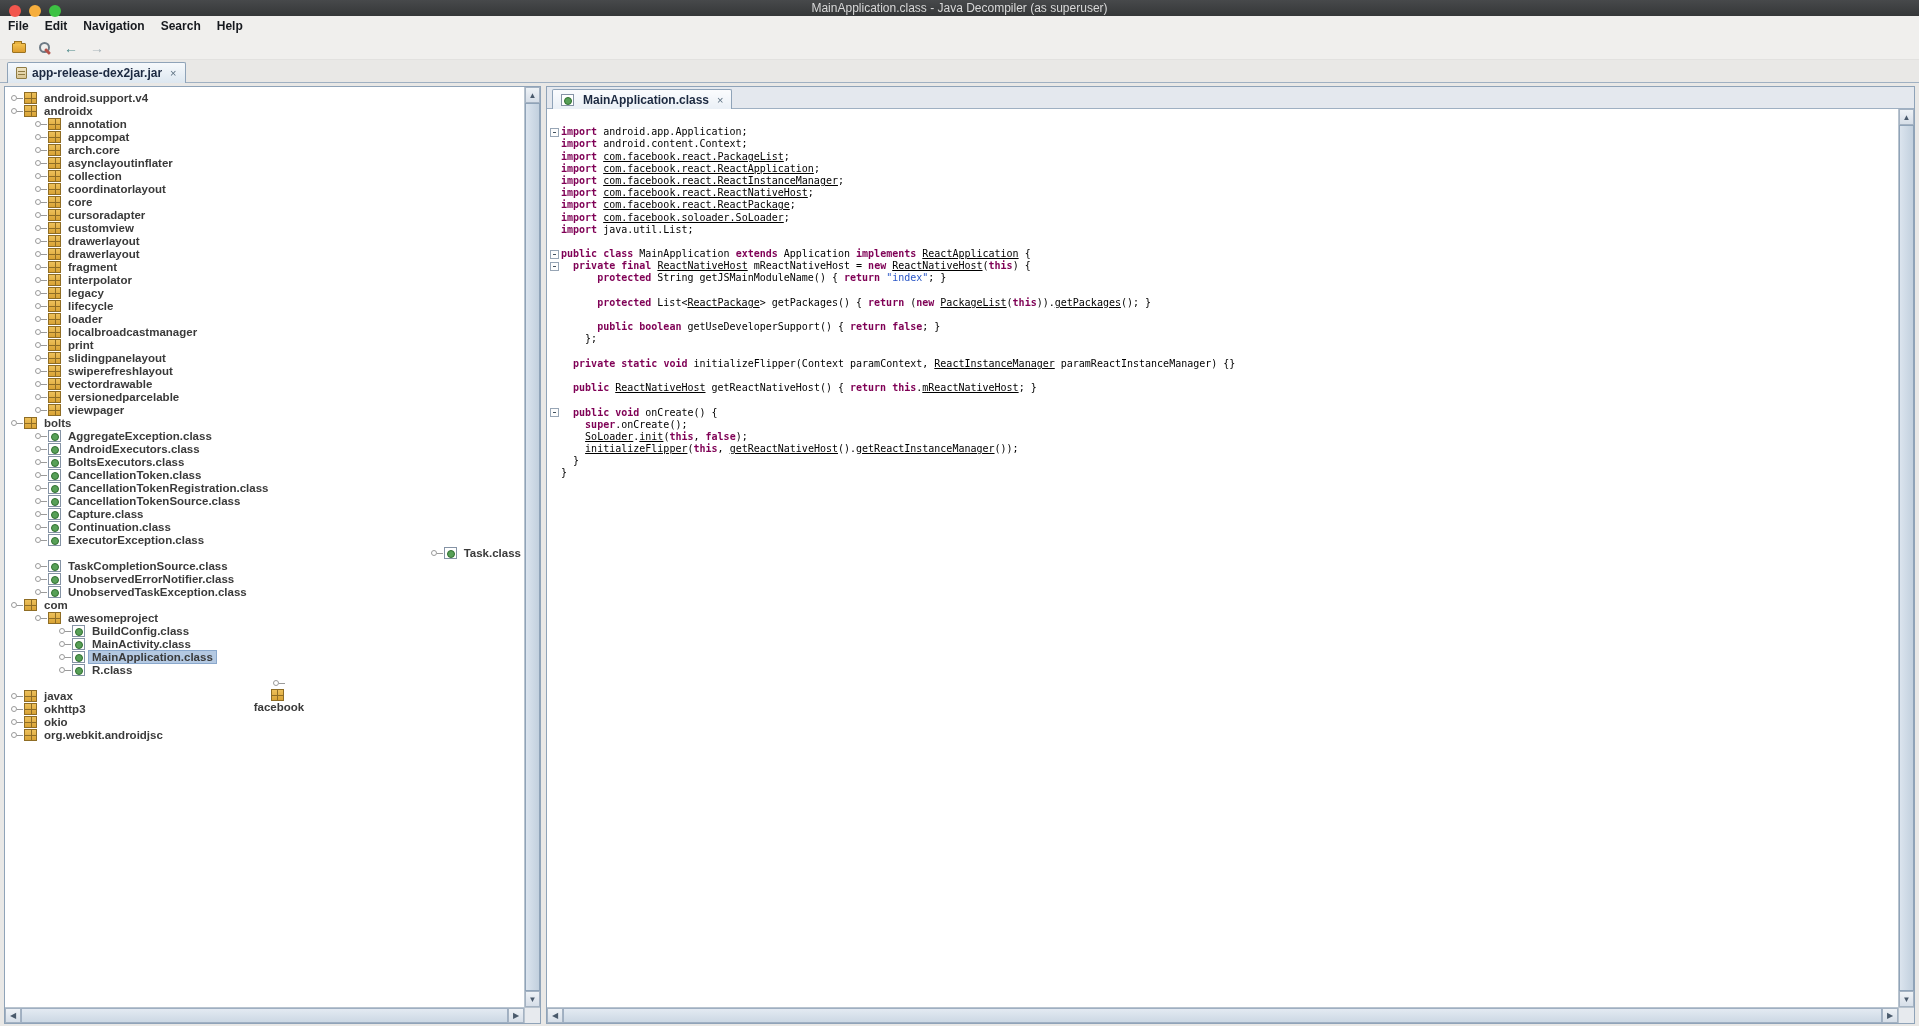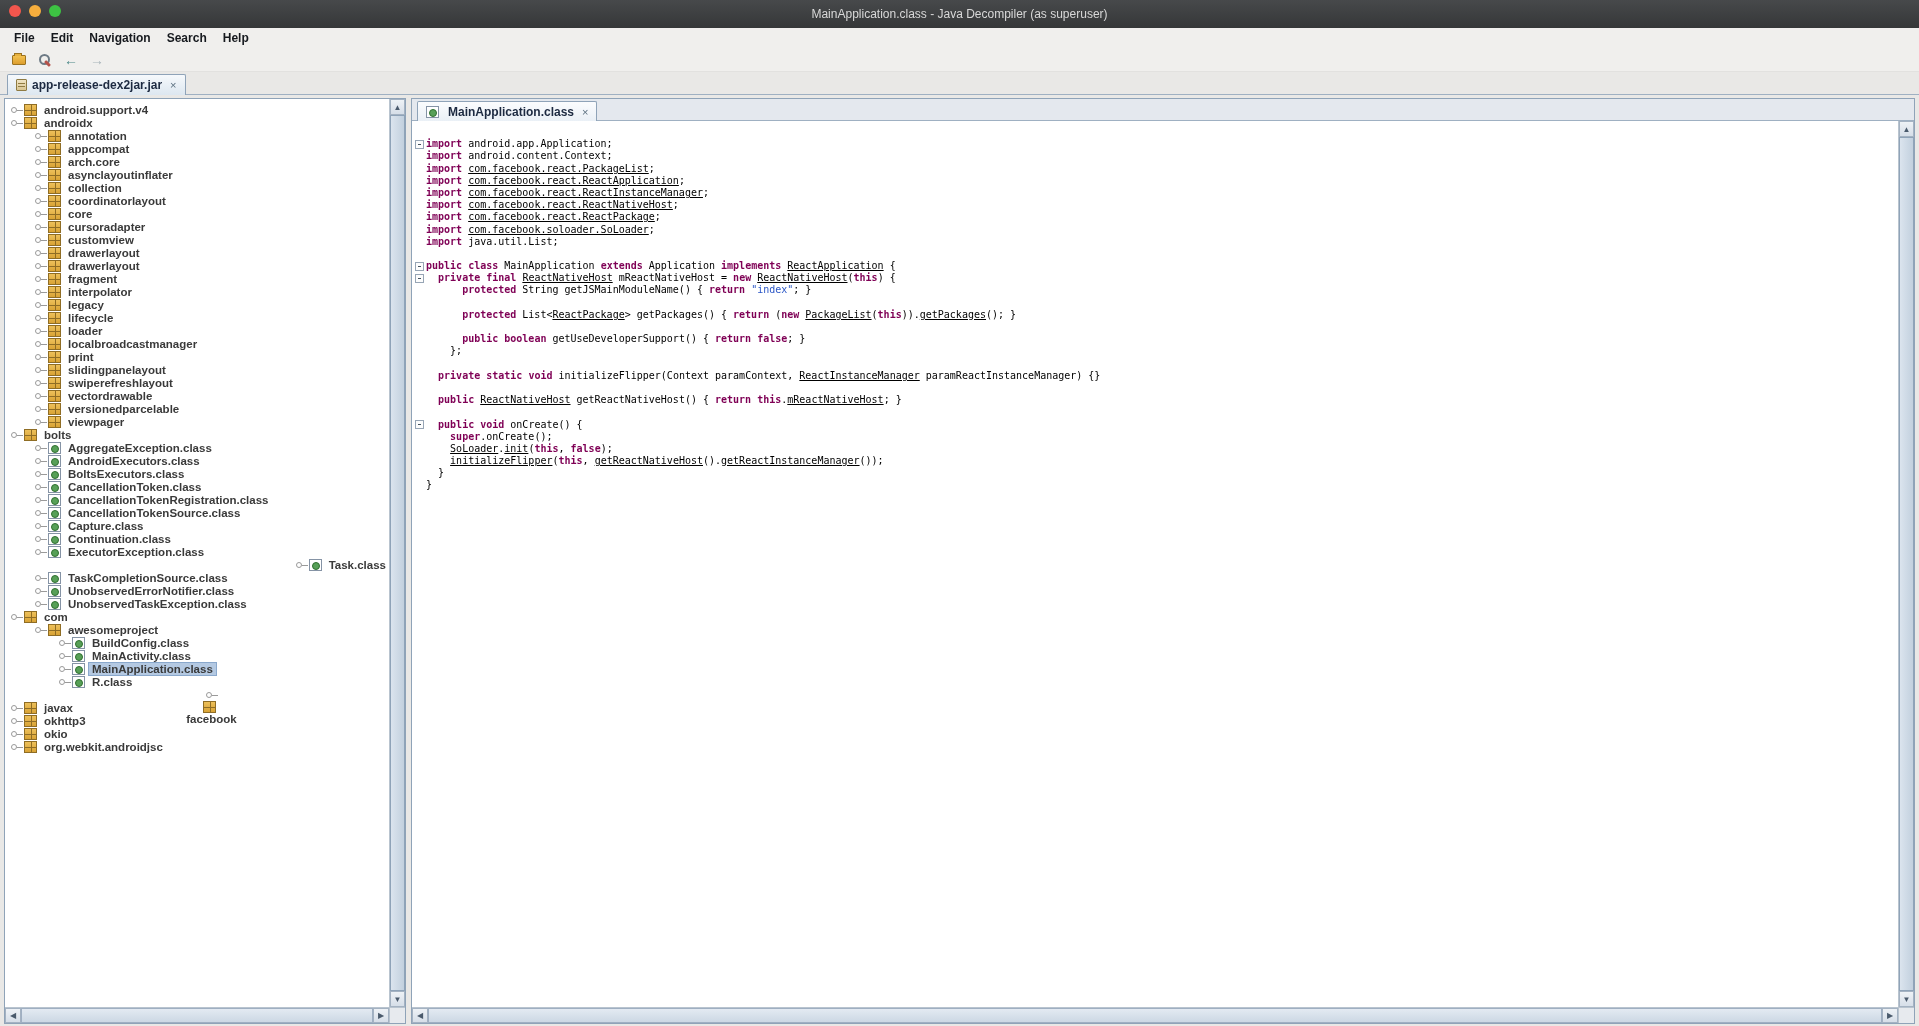--- a/index.html
+++ b/index.html
@@ -5,31 +5,31 @@
   * { box-sizing: border-box; }
   html,body { margin:0; padding:0; }
   body {
     width:1919px; height:1026px; overflow:hidden;
     background:#e9e8e6;
     font-family:"Liberation Sans","DejaVu Sans",sans-serif;
   }
   .window { width:100%; height:100%; display:flex; flex-direction:column; }
 
   
-  .titlebar { height:28px; flex:none; background:linear-gradient(#47494b,#353738);
+  .titlebar { height:16px; flex:none; background:linear-gradient(#47494b,#353738);
     position:relative; display:flex; align-items:center; justify-content:center; }
   .traffic { position:absolute; left:9px; top:5px; display:flex; gap:8px; }
   .tl { width:12px; height:12px; border-radius:50%; }
   .tl.close { background:#f2564d; }
   .tl.min { background:#f6ae3d; }
   .tl.max { background:#3dc243; }
   .title-text { color:#d8d8d8; font-size:12px; }
 
   
-  .menubar { height:20px; flex:none; background:#f0efed; display:flex; align-items:flex-start; padding-left:6px; }
+  .menubar { height:20px; flex:none; background:#f0efed; display:flex; align-items:flex-start; }
   .menu-item { font-size:12px; font-weight:bold; color:#16191e; padding:0 8px; height:100%;
     display:flex; align-items:center; }
 
   
   .toolbar { height:24px; flex:none; background:#f0efed; display:flex; align-items:center;
     padding-left:9px; gap:6px; border-bottom:1px solid #e2e1df; }
   .tb-btn { width:20px; height:20px; display:flex; align-items:center; justify-content:center; }
   .icon-folder { width:14px; height:10px; background:linear-gradient(#f3c14f,#dd9e2e);
     border:1px solid #9c7320; border-radius:1px; position:relative; }
   .icon-folder::before { content:""; position:absolute; top:-3px; left:1px; width:6px; height:2px;
@@ -54,21 +54,21 @@
   .icon-jar { width:11px; height:12px; background:linear-gradient(#efe4c4,#d9c693);
     border:1px solid #8f7b43; border-radius:1px; position:relative; }
   .icon-jar::before { content:""; position:absolute; left:1px; right:1px; top:3px; height:1px; background:#8f7b43; }
   .icon-jar::after  { content:""; position:absolute; left:1px; right:1px; top:6px; height:1px; background:#8f7b43; }
 
   
   .main { flex:1; min-height:0; display:flex; padding:3px 4px 2px 4px; }
   .splitter { width:5px; flex:none; }
   .panel { border:1px solid #8fa3b8; background:#fff; display:flex; flex-direction:column;
     min-height:0; min-width:0; }
-  .tree-panel { width:402px; flex:none; }
+  .tree-panel { width:537px; flex:none; }
   .code-panel { flex:1; }
   .panel-grid { flex:1; display:flex; min-height:0; }
   .hrow { flex:none; height:16px; display:flex; border-top:1px solid #b9c4cf; }
   .hscroll { flex:1; display:flex; background:#f0f2f5; }
   .hs-track { flex:1; position:relative; }
   .hs-thumb { position:absolute; top:0; bottom:0; left:0; right:0;
     border:1px solid #9fafc2; background:linear-gradient(#e3eaf2,#ccd8e4); }
   .corner { width:16px; flex:none; background:#e7eaee; border-left:1px solid #b9c4cf; }
   .vscroll { width:16px; flex:none; border-left:1px solid #b9c4cf; background:#f0f2f5;
     display:flex; flex-direction:column; }

